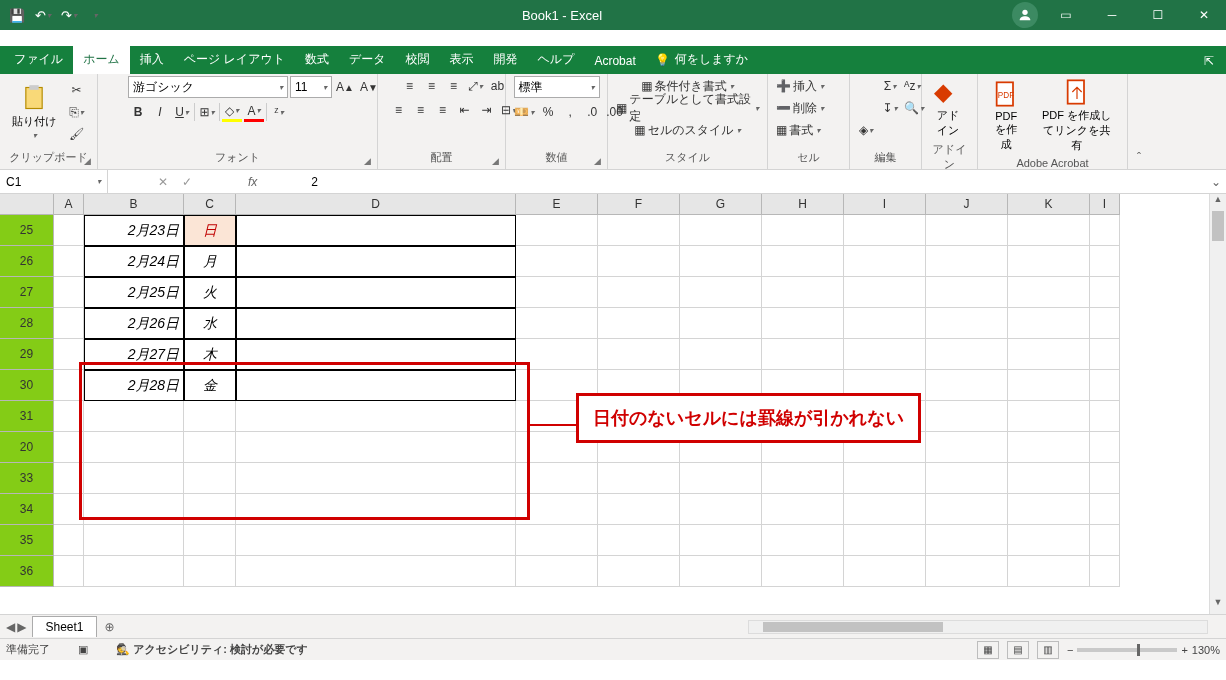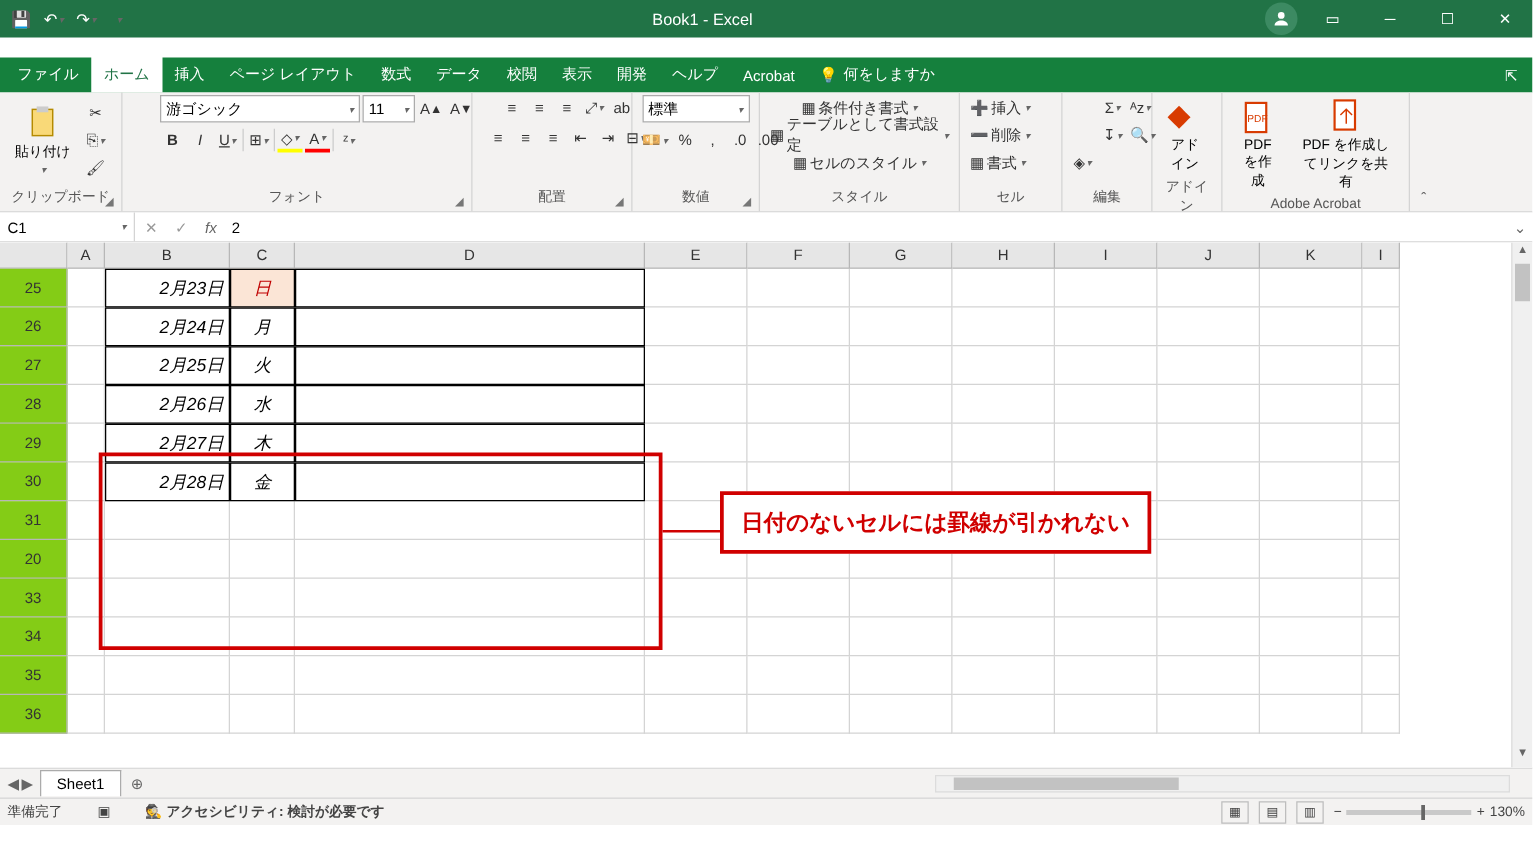--- a/index.html
+++ b/index.html
@@ -22,21 +22,21 @@
 .group .label{text-align:center;font-size:11px;color:#555;padding:2px 0;position:relative;}
 .group .label .dlg{position:absolute;right:0;bottom:1px;font-size:9px;color:#777;}
 .vstack{display:flex;flex-direction:column;gap:2px;}
 .hstack{display:flex;gap:2px;align-items:center;padding-left:24px;}
 .btn{min-width:20px;height:20px;display:flex;align-items:center;justify-content:center;font-size:12px;cursor:pointer;padding:0 2px;color:#333;}
 .bigbtn{display:flex;flex-direction:column;align-items:center;justify-content:center;padding:2px 6px;font-size:11px;cursor:pointer;gap:2px;}
 .bigbtn svg,.bigbtn .ico{width:28px;height:28px;}
 .dd{font-size:8px;color:#666;margin-left:1px;}
 .sel{border:1px solid #ababab;background:#fff;height:22px;font-size:12px;padding:0 4px;display:flex;align-items:center;}
 .collapse{width:22px;display:flex;align-items:flex-end;justify-content:center;padding-bottom:4px;color:#666;cursor:pointer;}
-.namebar{height:24px;border-bottom:1px solid #d4d4d4;display:flex;align-items:center;background:#fff;}
+.namebar{height:24px;border-bottom:1px solid #d4d4d4;display:flex;align-items:center;background:#fff;gap:42px;}
 .namebox{width:108px;border-right:1px solid #d4d4d4;padding:0 6px;height:100%;display:flex;align-items:center;}
 .fxbtns{display:flex;padding:0 4px;gap:6px;color:#999;}
 .fxbtns span{width:18px;text-align:center;}
 .fx{font-style:italic;color:#666;padding:0 6px;}
 .fbar{flex:1;padding:0 6px;}
 .fexpand{width:20px;text-align:center;color:#666;}
 .grid{position:relative;height:420px;background:#fff;overflow:hidden;}
 .scrollv{position:absolute;right:0;top:0;width:17px;height:100%;background:#f0f0f0;border-left:1px solid #dcdcdc;}
 .scrollv .up,.scrollv .down{height:17px;text-align:center;font-size:9px;color:#666;}
 .scrollv .thumb{position:absolute;left:2px;right:2px;top:17px;height:30px;background:#c2c2c2;}

